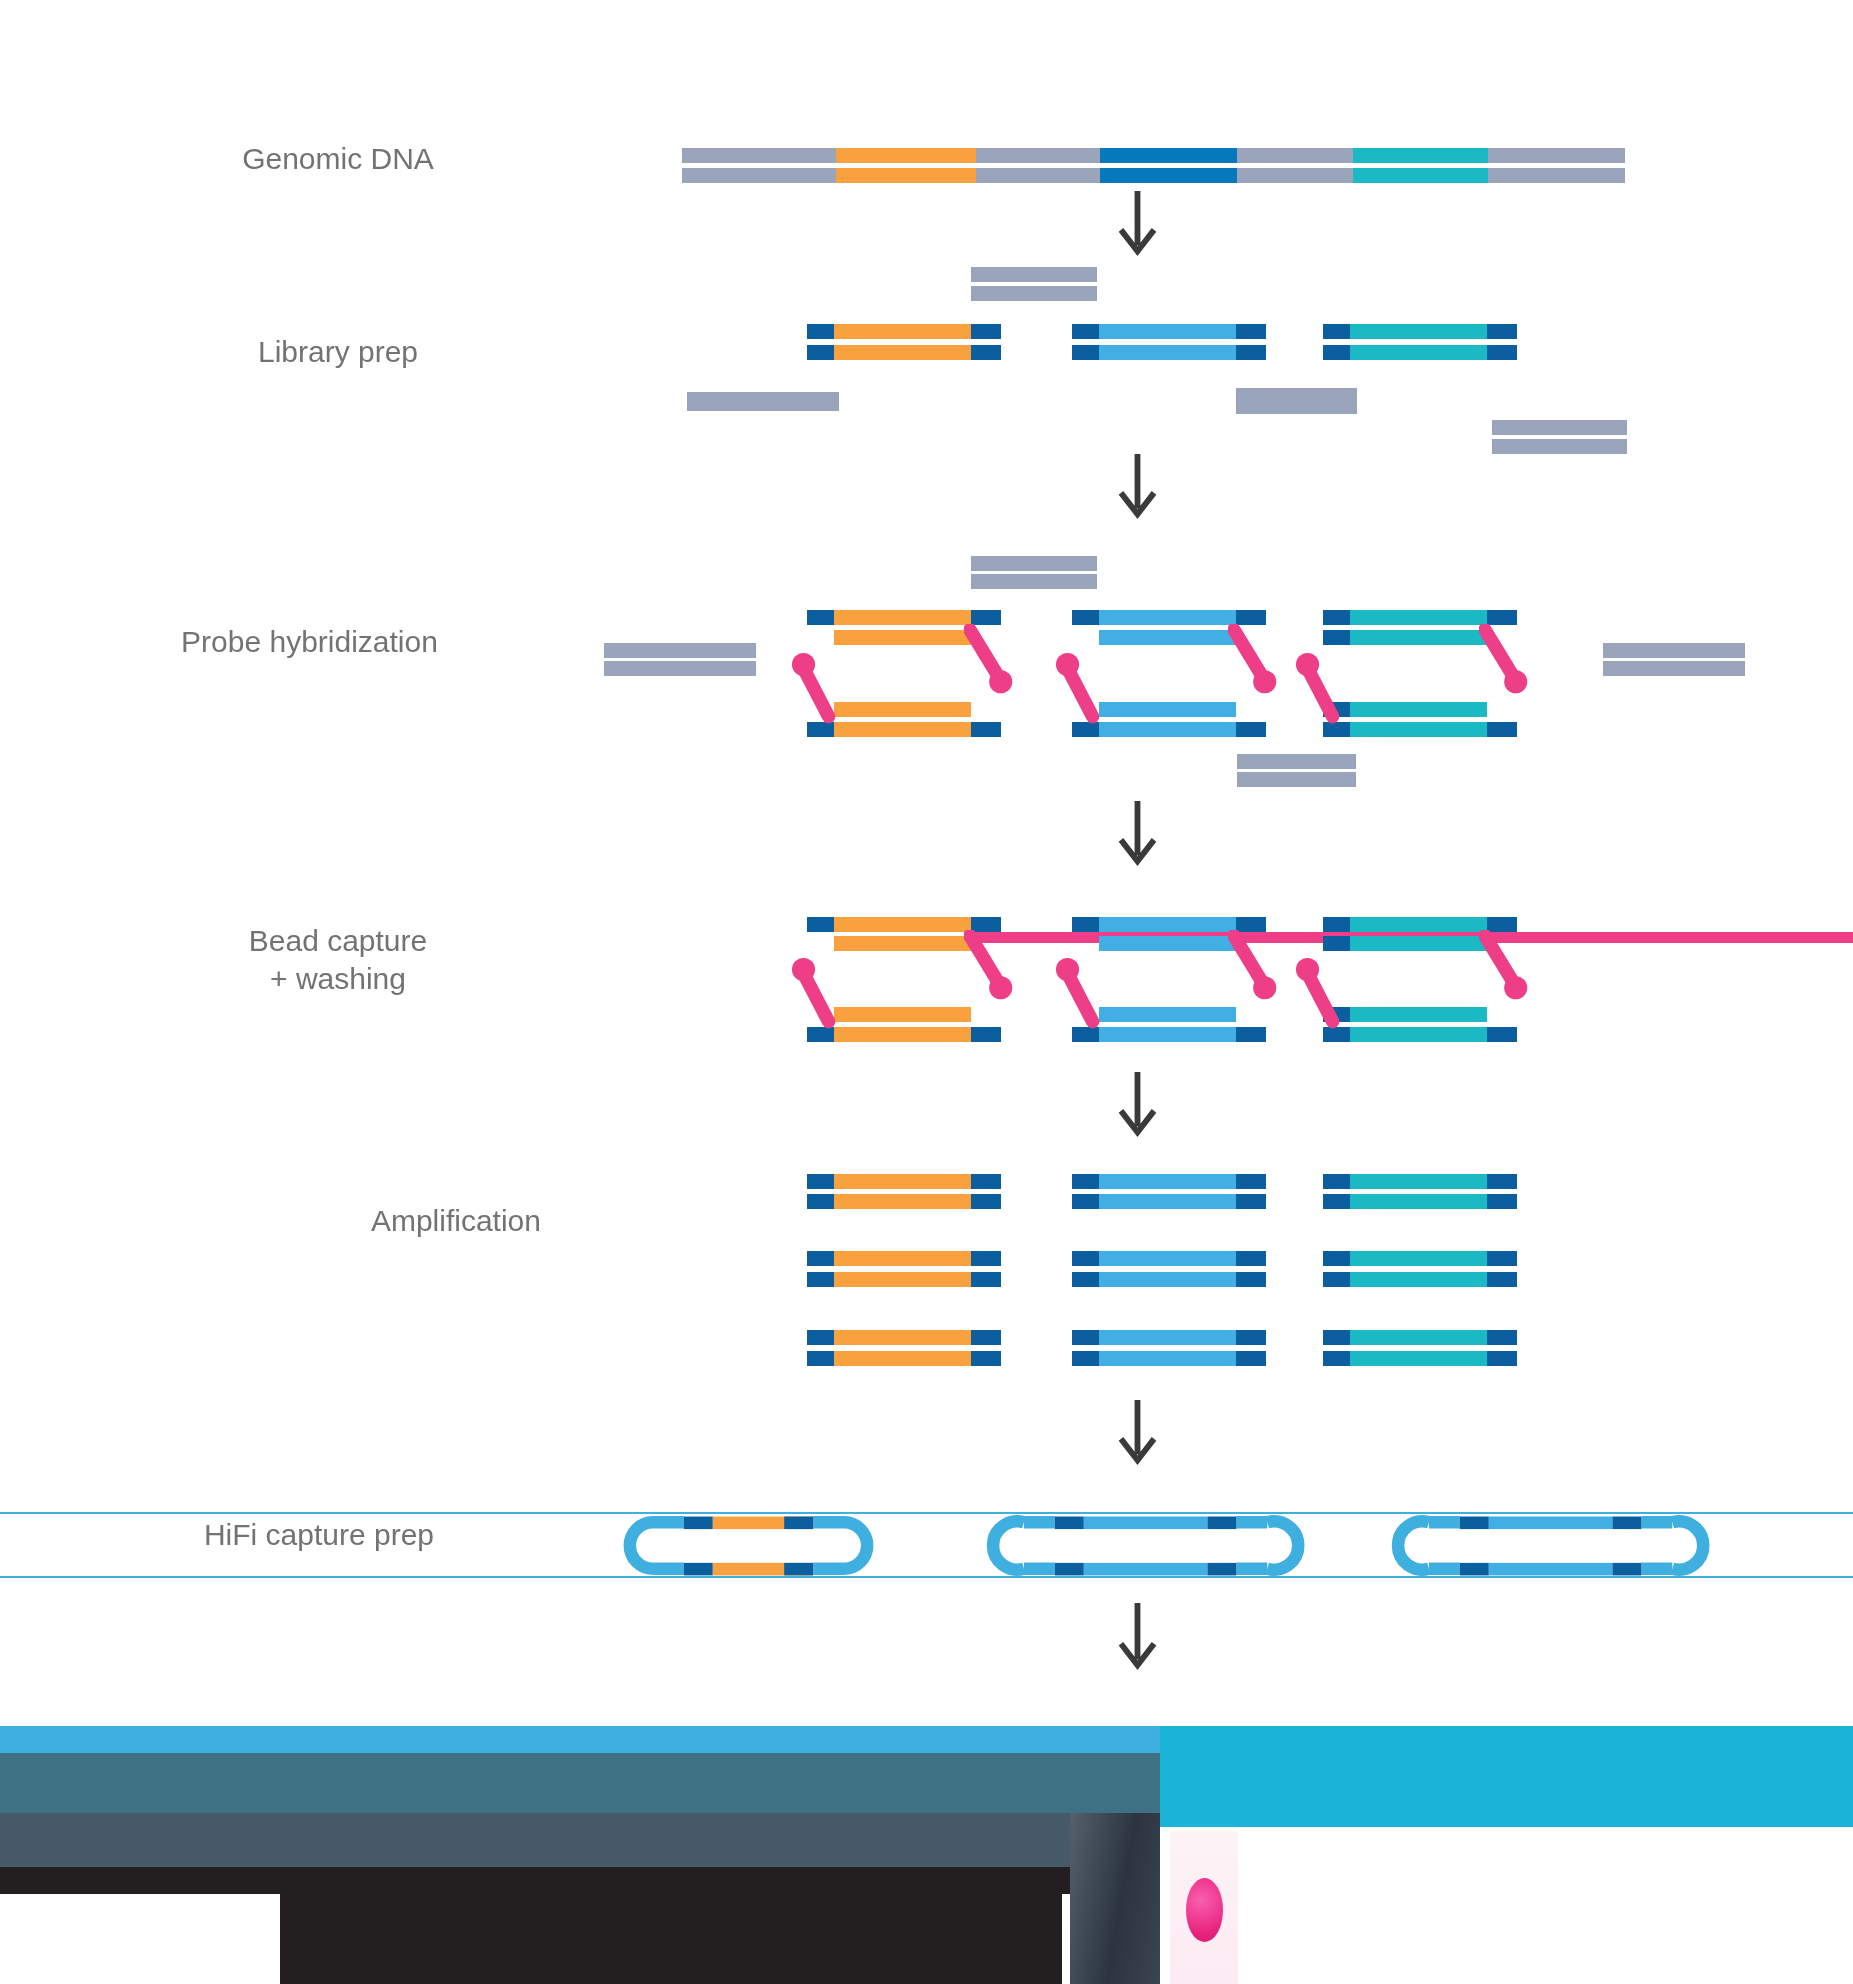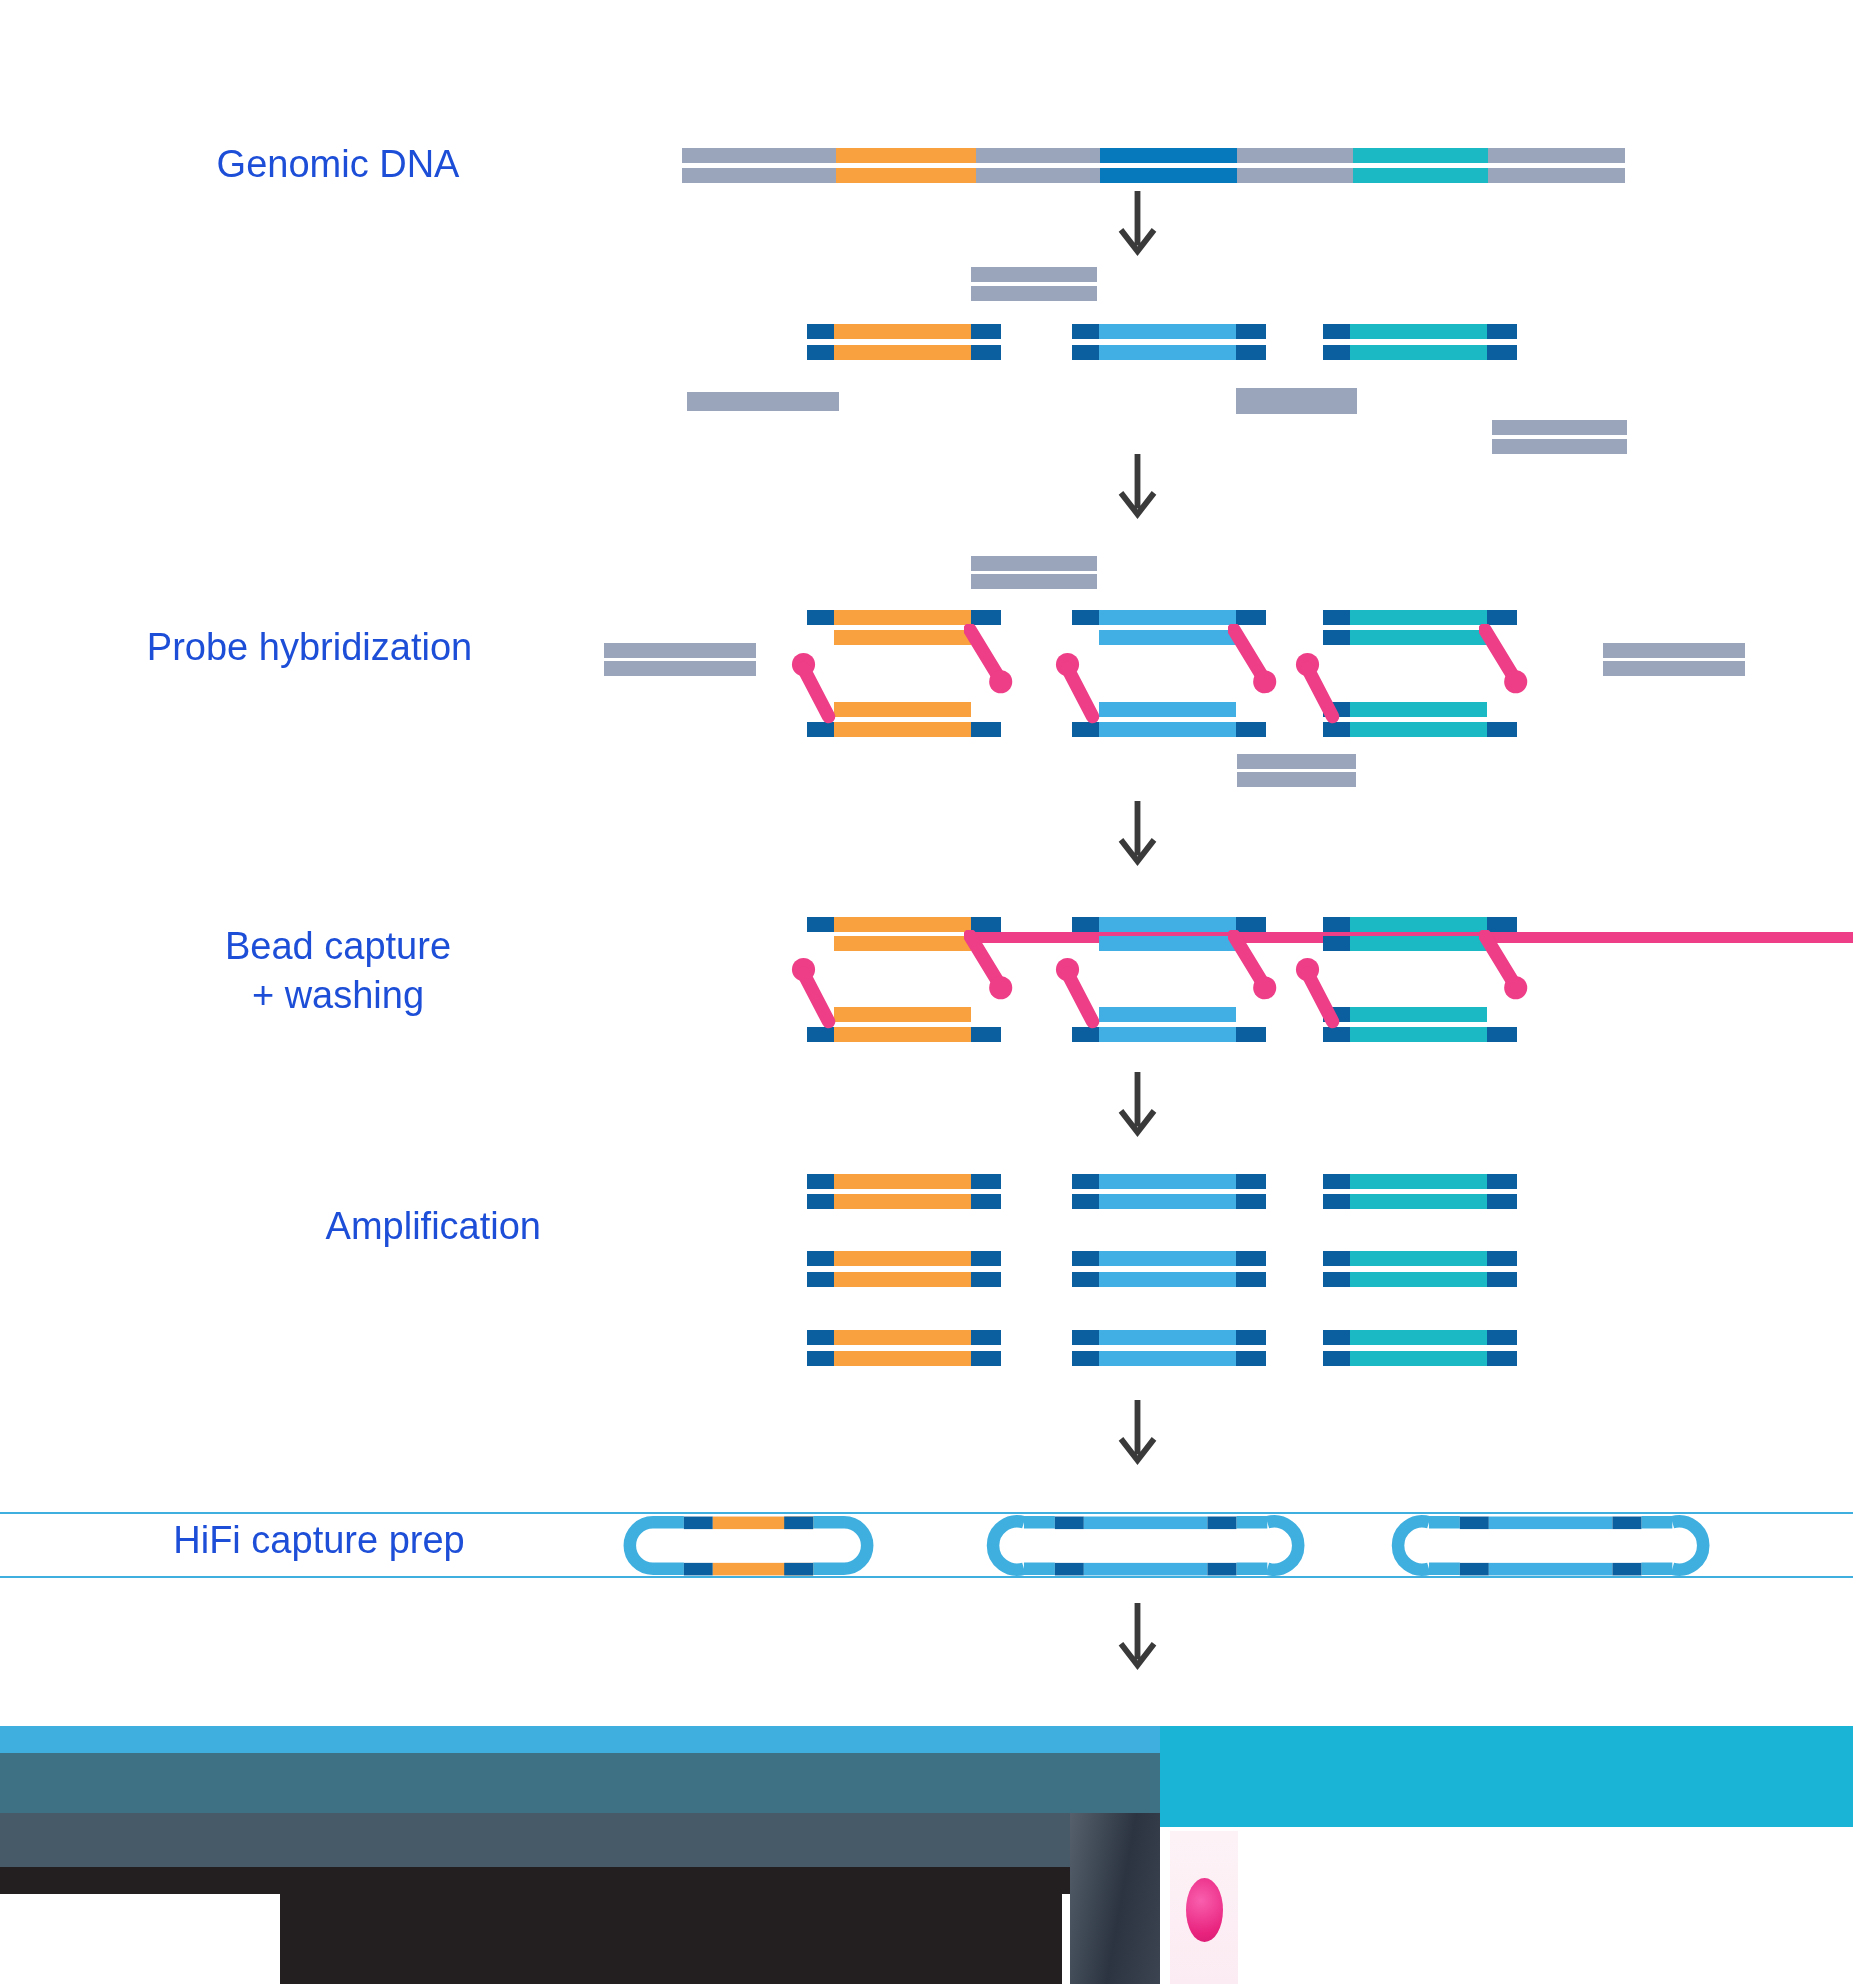--- a/index.html
+++ b/index.html
@@ -29,22 +29,22 @@
     text-align: center;
     font-size: 41px;
     font-weight: bold;
     color: #231f20;
     letter-spacing: -0.3px;
   }
 
   
   .stage-label {
     position: absolute;
-    font-size: 38px;
-    color: #1d4ed8;
+    font-size: 30px;
+    color: #737373;
     text-align: center;
     line-height: 1.28;
     white-space: pre-line;
   }
 
   
   .arrow {
     position: absolute;
   }
   .seg { position: absolute; height: 14.5px; }
@@ -113,20 +113,21 @@
   }
 </style>
 </head>
 <body>
 
 <div id="canvas">
 
 
   <div class="stage-label" style="left:135px; top:140px; width:406px; text-align:center;">Genomic DNA</div>
 
+  <div class="stage-label" style="left:135px; top:333px; width:406px; text-align:center;">Library prep</div>
 
   <div class="stage-label" style="left:135px; top:922px; width:406px; text-align:center;">Bead capture
 + washing</div>
 
   <div class="stage-label" style="left:68px; top:623px; width:483px; text-align:center;">Probe hybridization</div>
 
   <div class="stage-label" style="left:135px; top:1202px; width:406px; text-align:right;">Amplification</div>
 
   <div class="stage-label" style="left:97px; top:1516px; width:444px; text-align:center;">HiFi capture prep</div>
 

